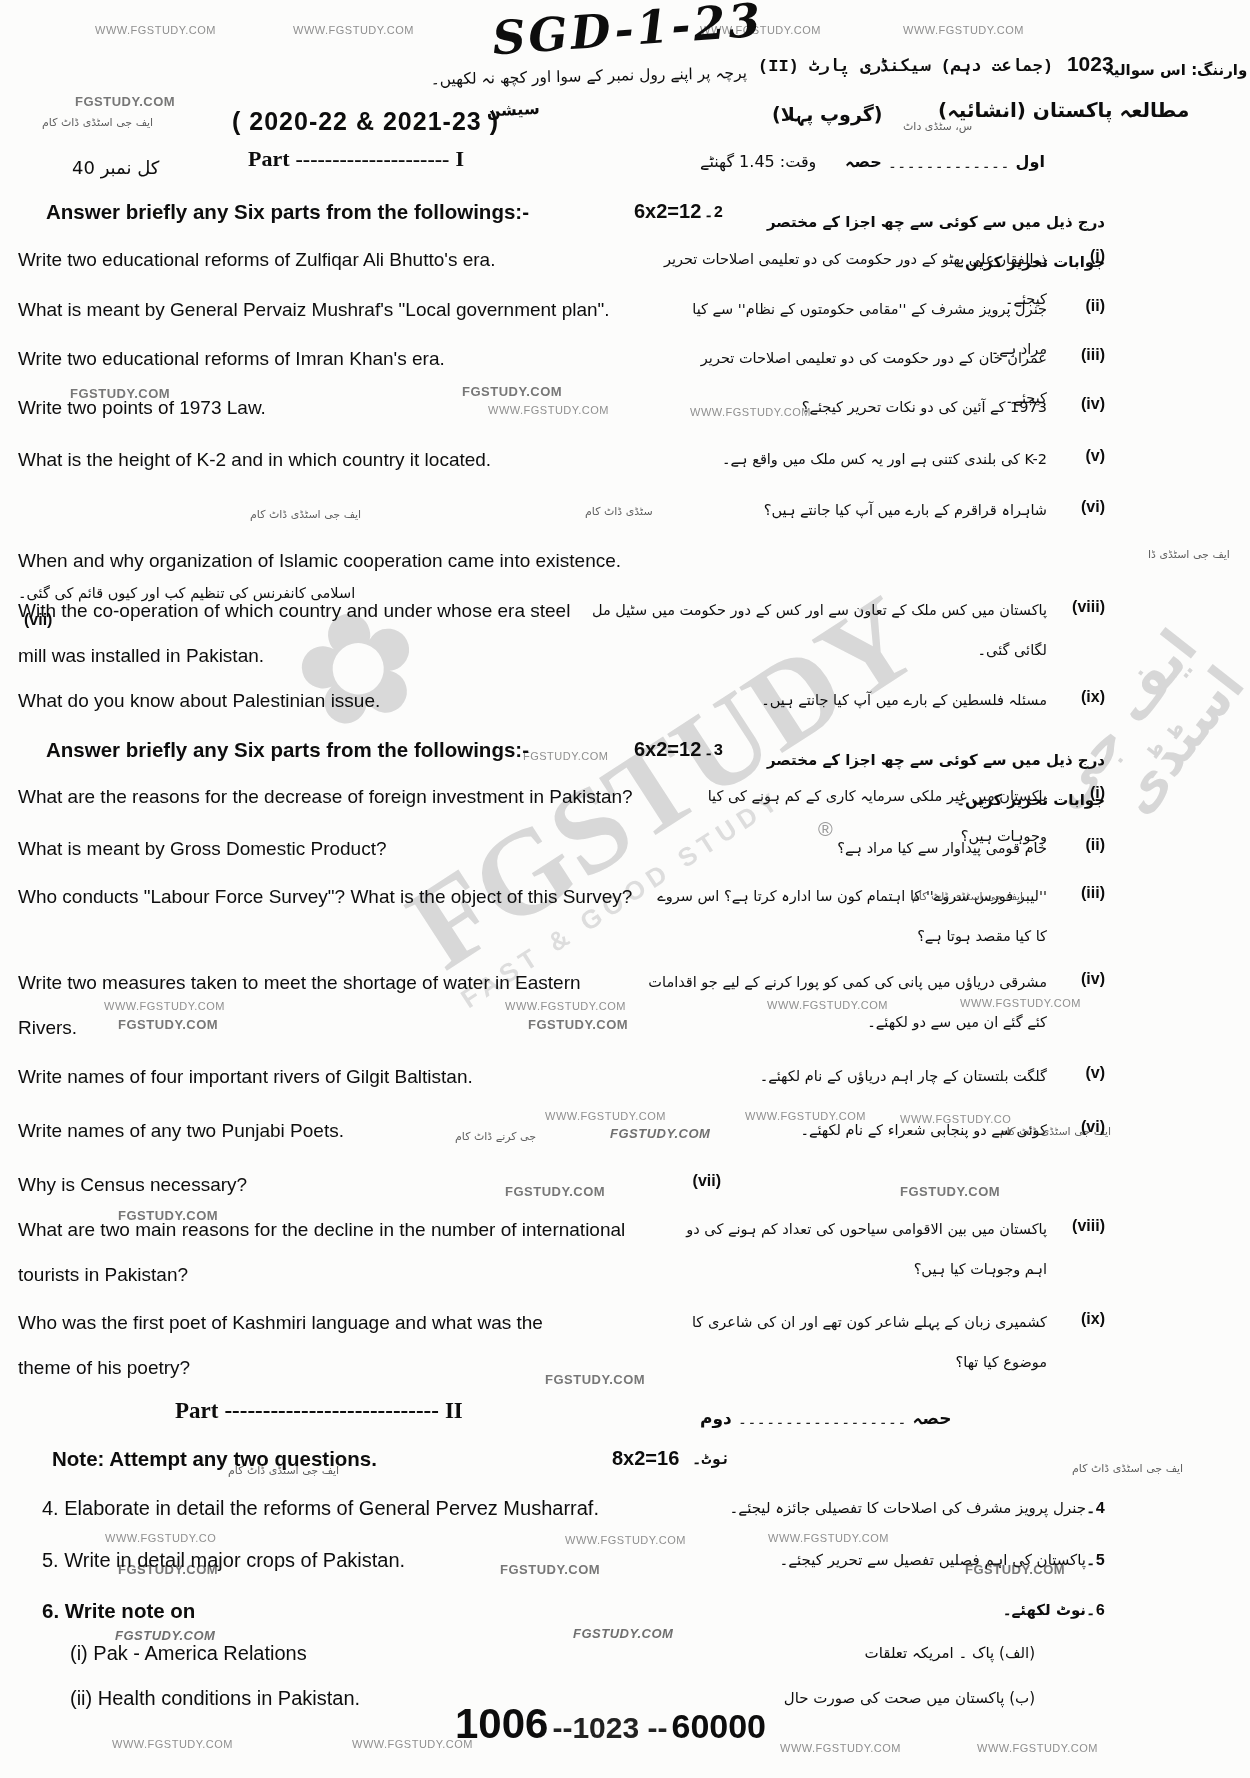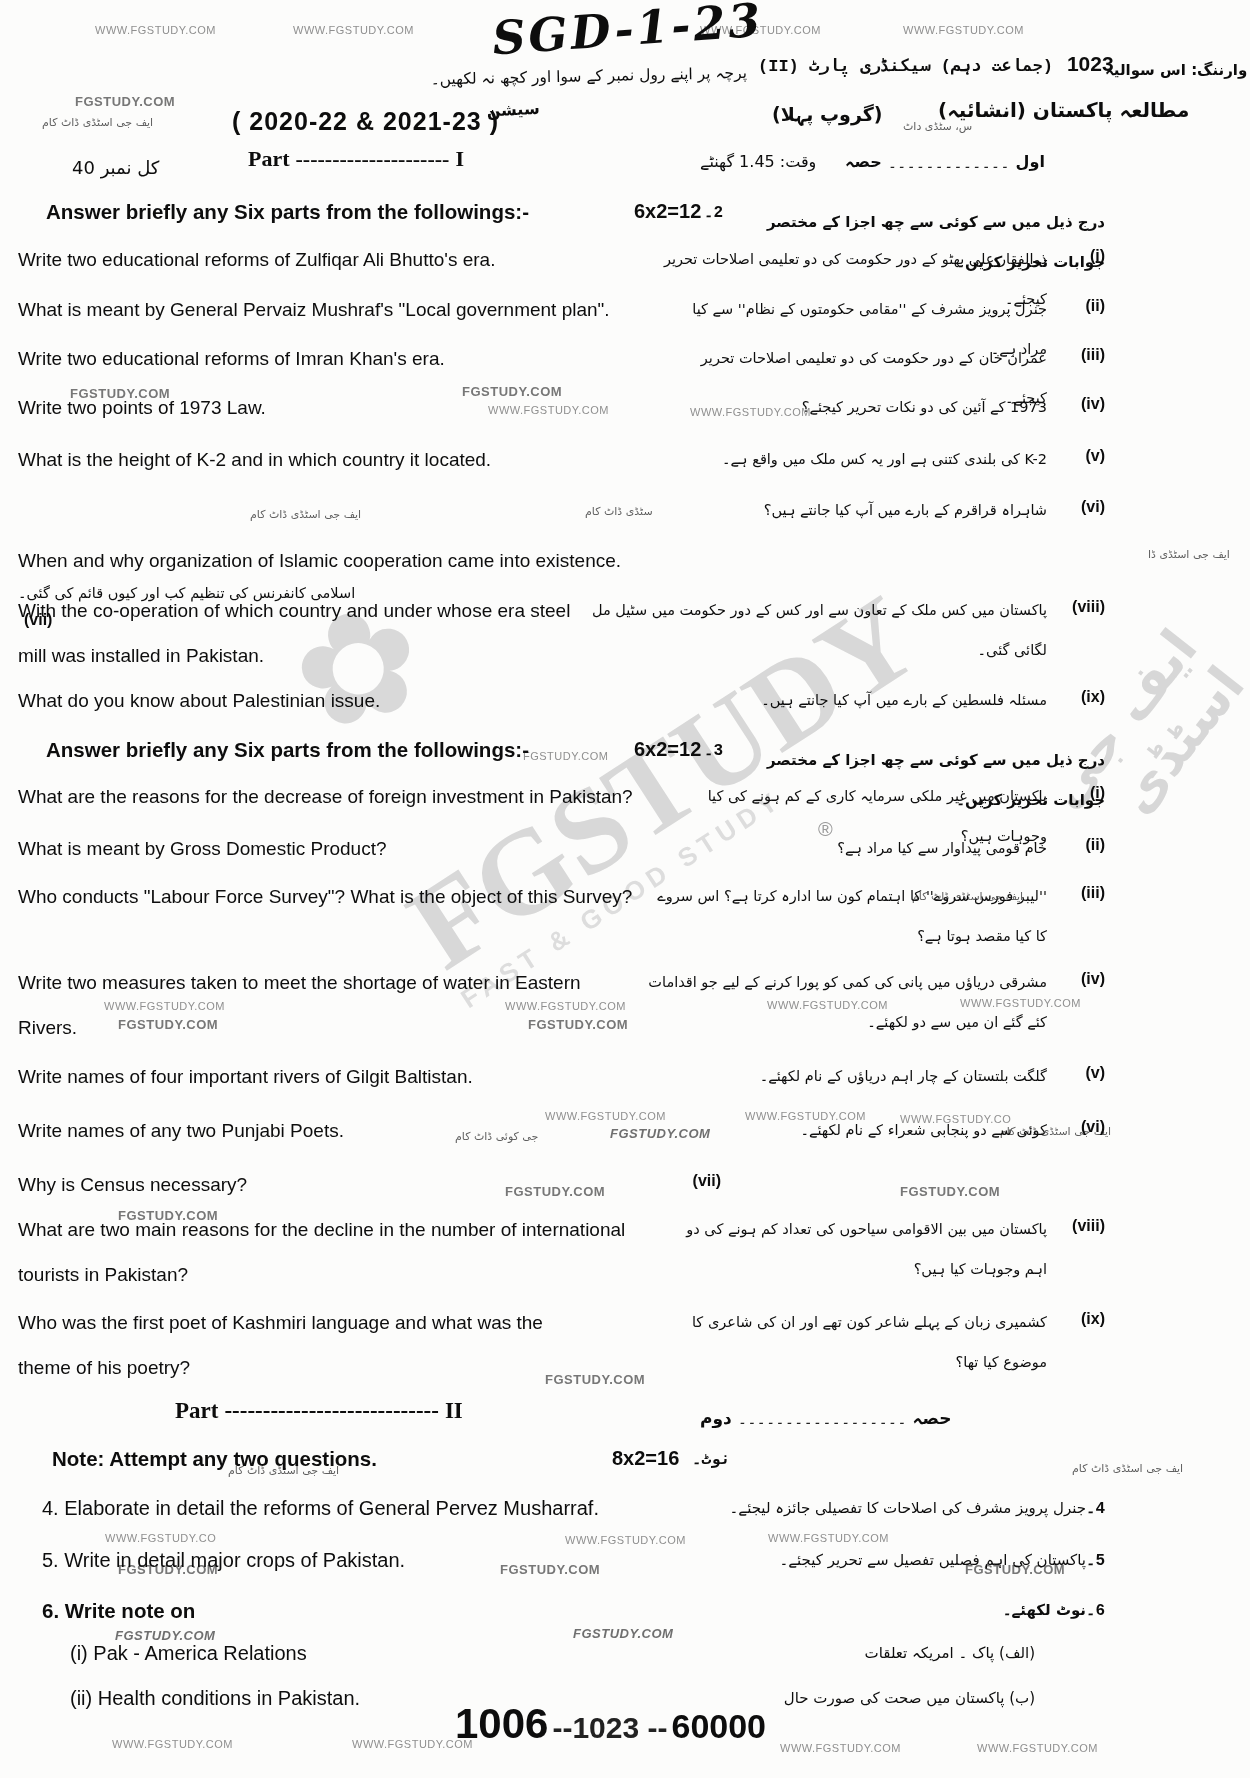--- a/index.html
+++ b/index.html
@@ -58,21 +58,21 @@
       <span class="wm wm-u" style="left: 585px; top: 505px;">سٹڈی ڈاٹ کام</span>
       <span class="wm wm-u" style="left: 1148px; top: 548px;">ایف جی اسٹڈی ڈا</span>
       <span class="wm" style="left: 523px; top: 750px;">FGSTUDY.COM</span>
       <span class="wm wm-u" style="left: 912px; top: 890px;">ایف جی اسٹڈی ڈاٹ کام</span>
       <span class="wm" style="left: 104px; top: 1000px;">WWW.FGSTUDY.COM</span>
       <span class="wm wm-b" style="left: 118px; top: 1017px;">FGSTUDY.COM</span>
       <span class="wm" style="left: 505px; top: 1000px;">WWW.FGSTUDY.COM</span>
       <span class="wm wm-b" style="left: 528px; top: 1017px;">FGSTUDY.COM</span>
       <span class="wm" style="left: 767px; top: 999px;">WWW.FGSTUDY.COM</span>
       <span class="wm" style="left: 960px; top: 997px;">WWW.FGSTUDY.COM</span>
-      <span class="wm wm-u" style="left: 455px; top: 1130px;">جی کوئی ڈاٹ کام</span>
+      <span class="wm wm-u" style="left: 455px; top: 1130px;">جی کرنے ڈاٹ کام</span>
       <span class="wm wm-u" style="left: 1000px; top: 1125px;">ایف جی اسٹڈی ڈاٹ کام</span>
       <span class="wm" style="left: 545px; top: 1110px;">WWW.FGSTUDY.COM</span>
       <span class="wm wm-i" style="left: 610px; top: 1126px;">FGSTUDY.COM</span>
       <span class="wm" style="left: 745px; top: 1110px;">WWW.FGSTUDY.COM</span>
       <span class="wm" style="left: 900px; top: 1113px;">WWW.FGSTUDY.CO</span>
       <span class="wm wm-b" style="left: 118px; top: 1208px;">FGSTUDY.COM</span>
       <span class="wm wm-b" style="left: 505px; top: 1184px;">FGSTUDY.COM</span>
       <span class="wm wm-b" style="left: 900px; top: 1184px;">FGSTUDY.COM</span>
       <span class="wm wm-b" style="left: 545px; top: 1372px;">FGSTUDY.COM</span>
       <span class="wm wm-u" style="left: 228px; top: 1464px;">ایف جی اسٹڈی ڈاٹ کام</span>

